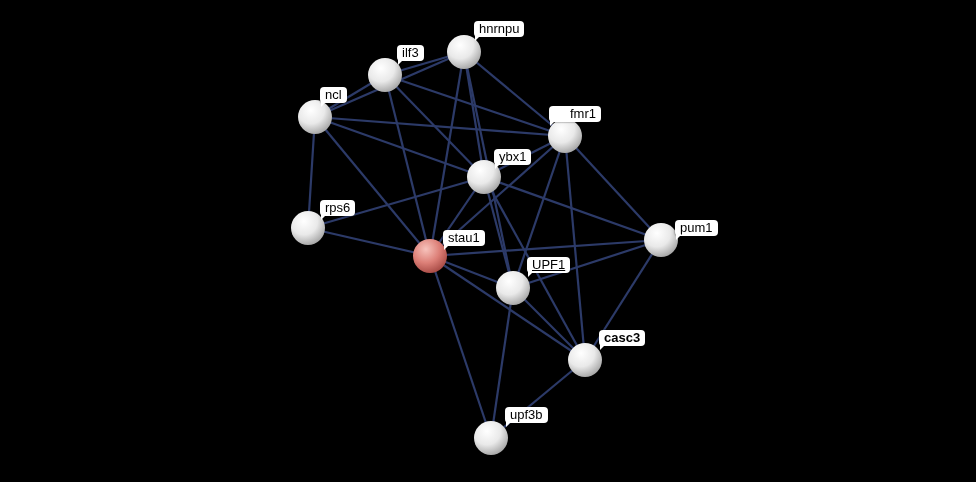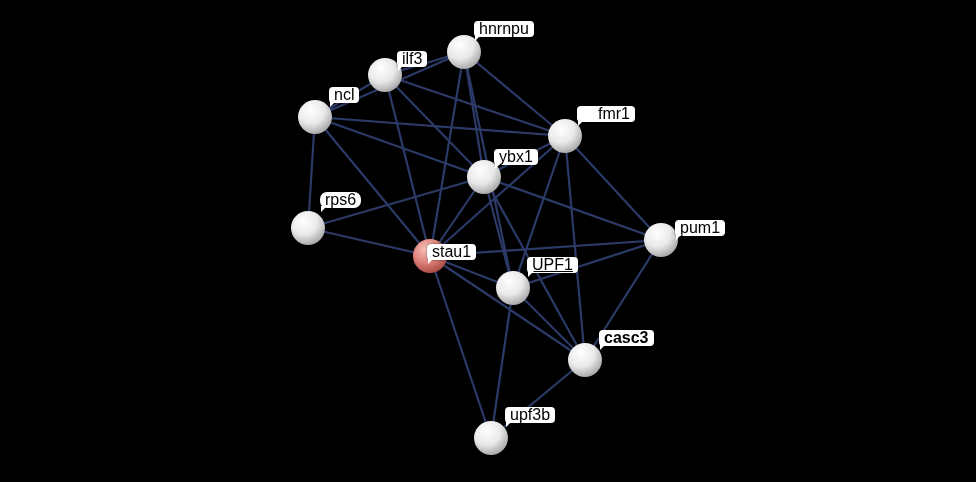--- a/index.html
+++ b/index.html
@@ -25,21 +25,21 @@
     top: 0;
     left: 0;
     width: 100%;
     height: 100%;
     pointer-events: none;
   }
   .node-label {
     position: absolute;
     background: #ffffff;
     color: #000000;
-    font-size: 16px;
+    font-size: 13px;
     line-height: 13px;
     padding: 1px 5px 2px 5px;
     border-radius: 4px;
     white-space: nowrap;
     box-shadow: 0 0 2px rgba(0,0,0,0.7);
     pointer-events: auto;
   }
   .node-label::after {
     content: "";
     position: absolute;
@@ -109,24 +109,24 @@
       <circle cx="484" cy="177" r="17" fill="url(#grad-default)"></circle>
       <circle cx="308" cy="228" r="17" fill="url(#grad-default)"></circle>
       <circle cx="430" cy="256" r="17" fill="url(#grad-query)"></circle>
       <circle cx="661" cy="240" r="17" fill="url(#grad-default)"></circle>
       <circle cx="513" cy="288" r="17" fill="url(#grad-default)"></circle>
       <circle cx="585" cy="360" r="17" fill="url(#grad-default)"></circle>
       <circle cx="491" cy="438" r="17" fill="url(#grad-default)"></circle>
     </svg>
   <div id="labels">
       <div class="node-label" style="left: 474px; top: 21px;">hnrnpu</div>
-      <div class="node-label" style="left: 397px; top: 45px; margin-top: 6px;">ilf3</div>
-      <div class="node-label" style="left: 329px; top: 87px;">ncl</div>
-      <div class="node-label" style="left: 577px; top: 106px; padding-left: 21px;">fmr1</div>
+      <div class="node-label" style="left: 397px; top: 45px;">ilf3</div>
+      <div class="node-label" style="left: 320px; top: 87px;">ncl</div>
+      <div class="node-label" style="left: 549px; top: 106px; padding-left: 21px;">fmr1</div>
       <div class="node-label" style="left: 494px; top: 149px; text-align: right;">ybx1</div>
-      <div class="node-label" style="left: 320px; top: 192px; border-radius: 7px;">rps6</div>
-      <div class="node-label" style="left: 427px; top: 230px; margin-top: 14px;">stau1</div>
+      <div class="node-label" style="left: 320px; top: 200px;">rps6</div>
+      <div class="node-label" style="left: 443px; top: 230px;">stau1</div>
       <div class="node-label" style="left: 675px; top: 220px;">pum1</div>
       <div class="node-label" style="left: 527px; top: 257px; text-decoration: underline;">UPF1</div>
       <div class="node-label" style="left: 599px; top: 330px; font-weight: bold;">casc3</div>
       <div class="node-label" style="left: 505px; top: 407px;">upf3b</div>
     </div>
 </div>
 
 </body></html>

